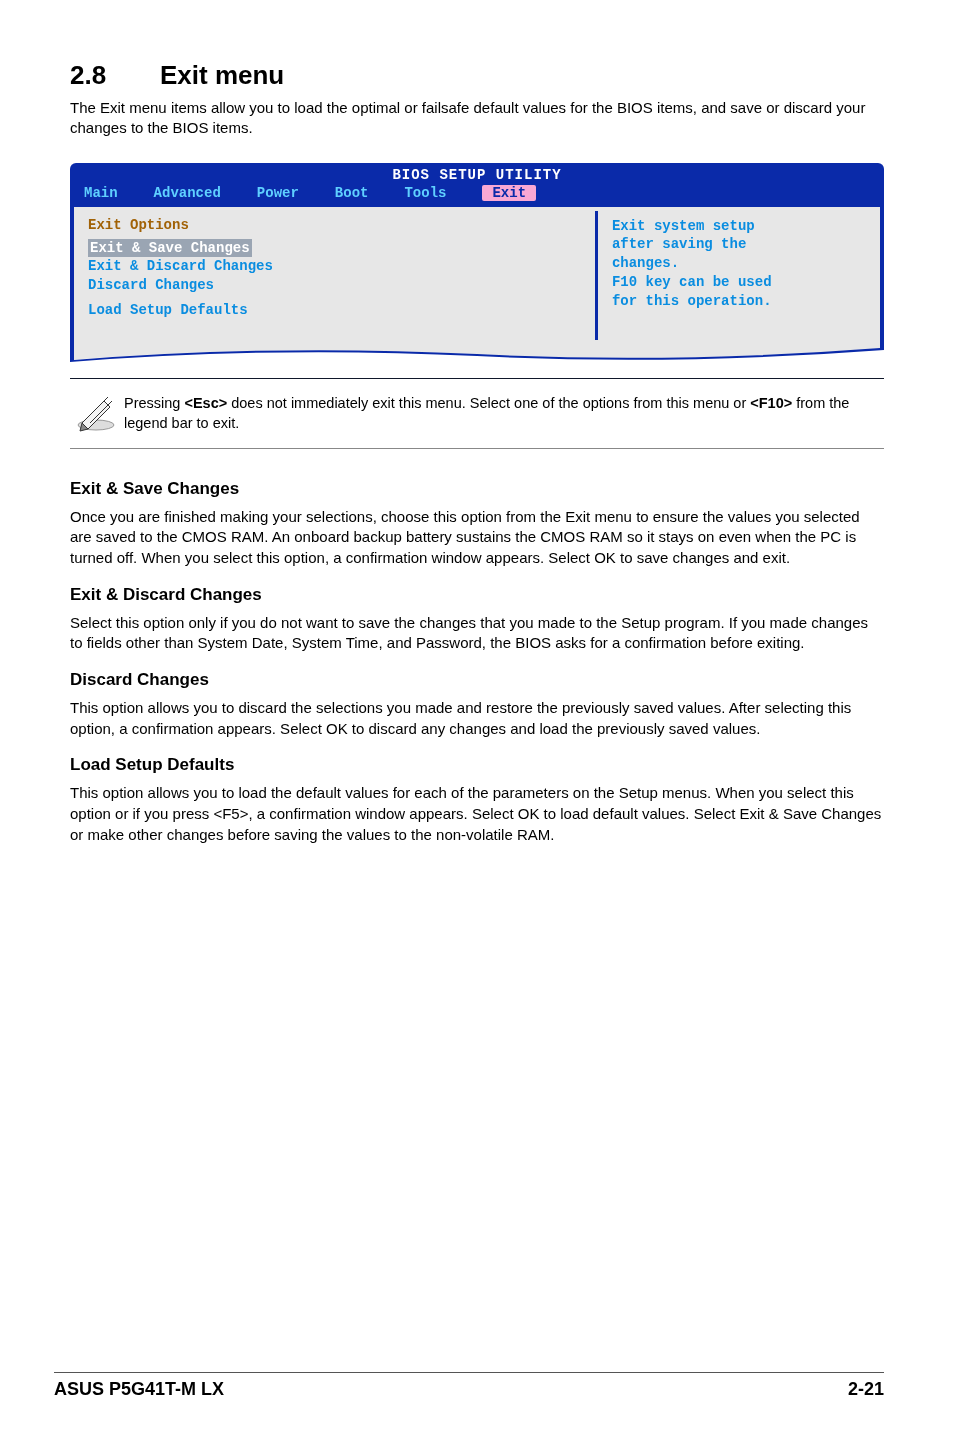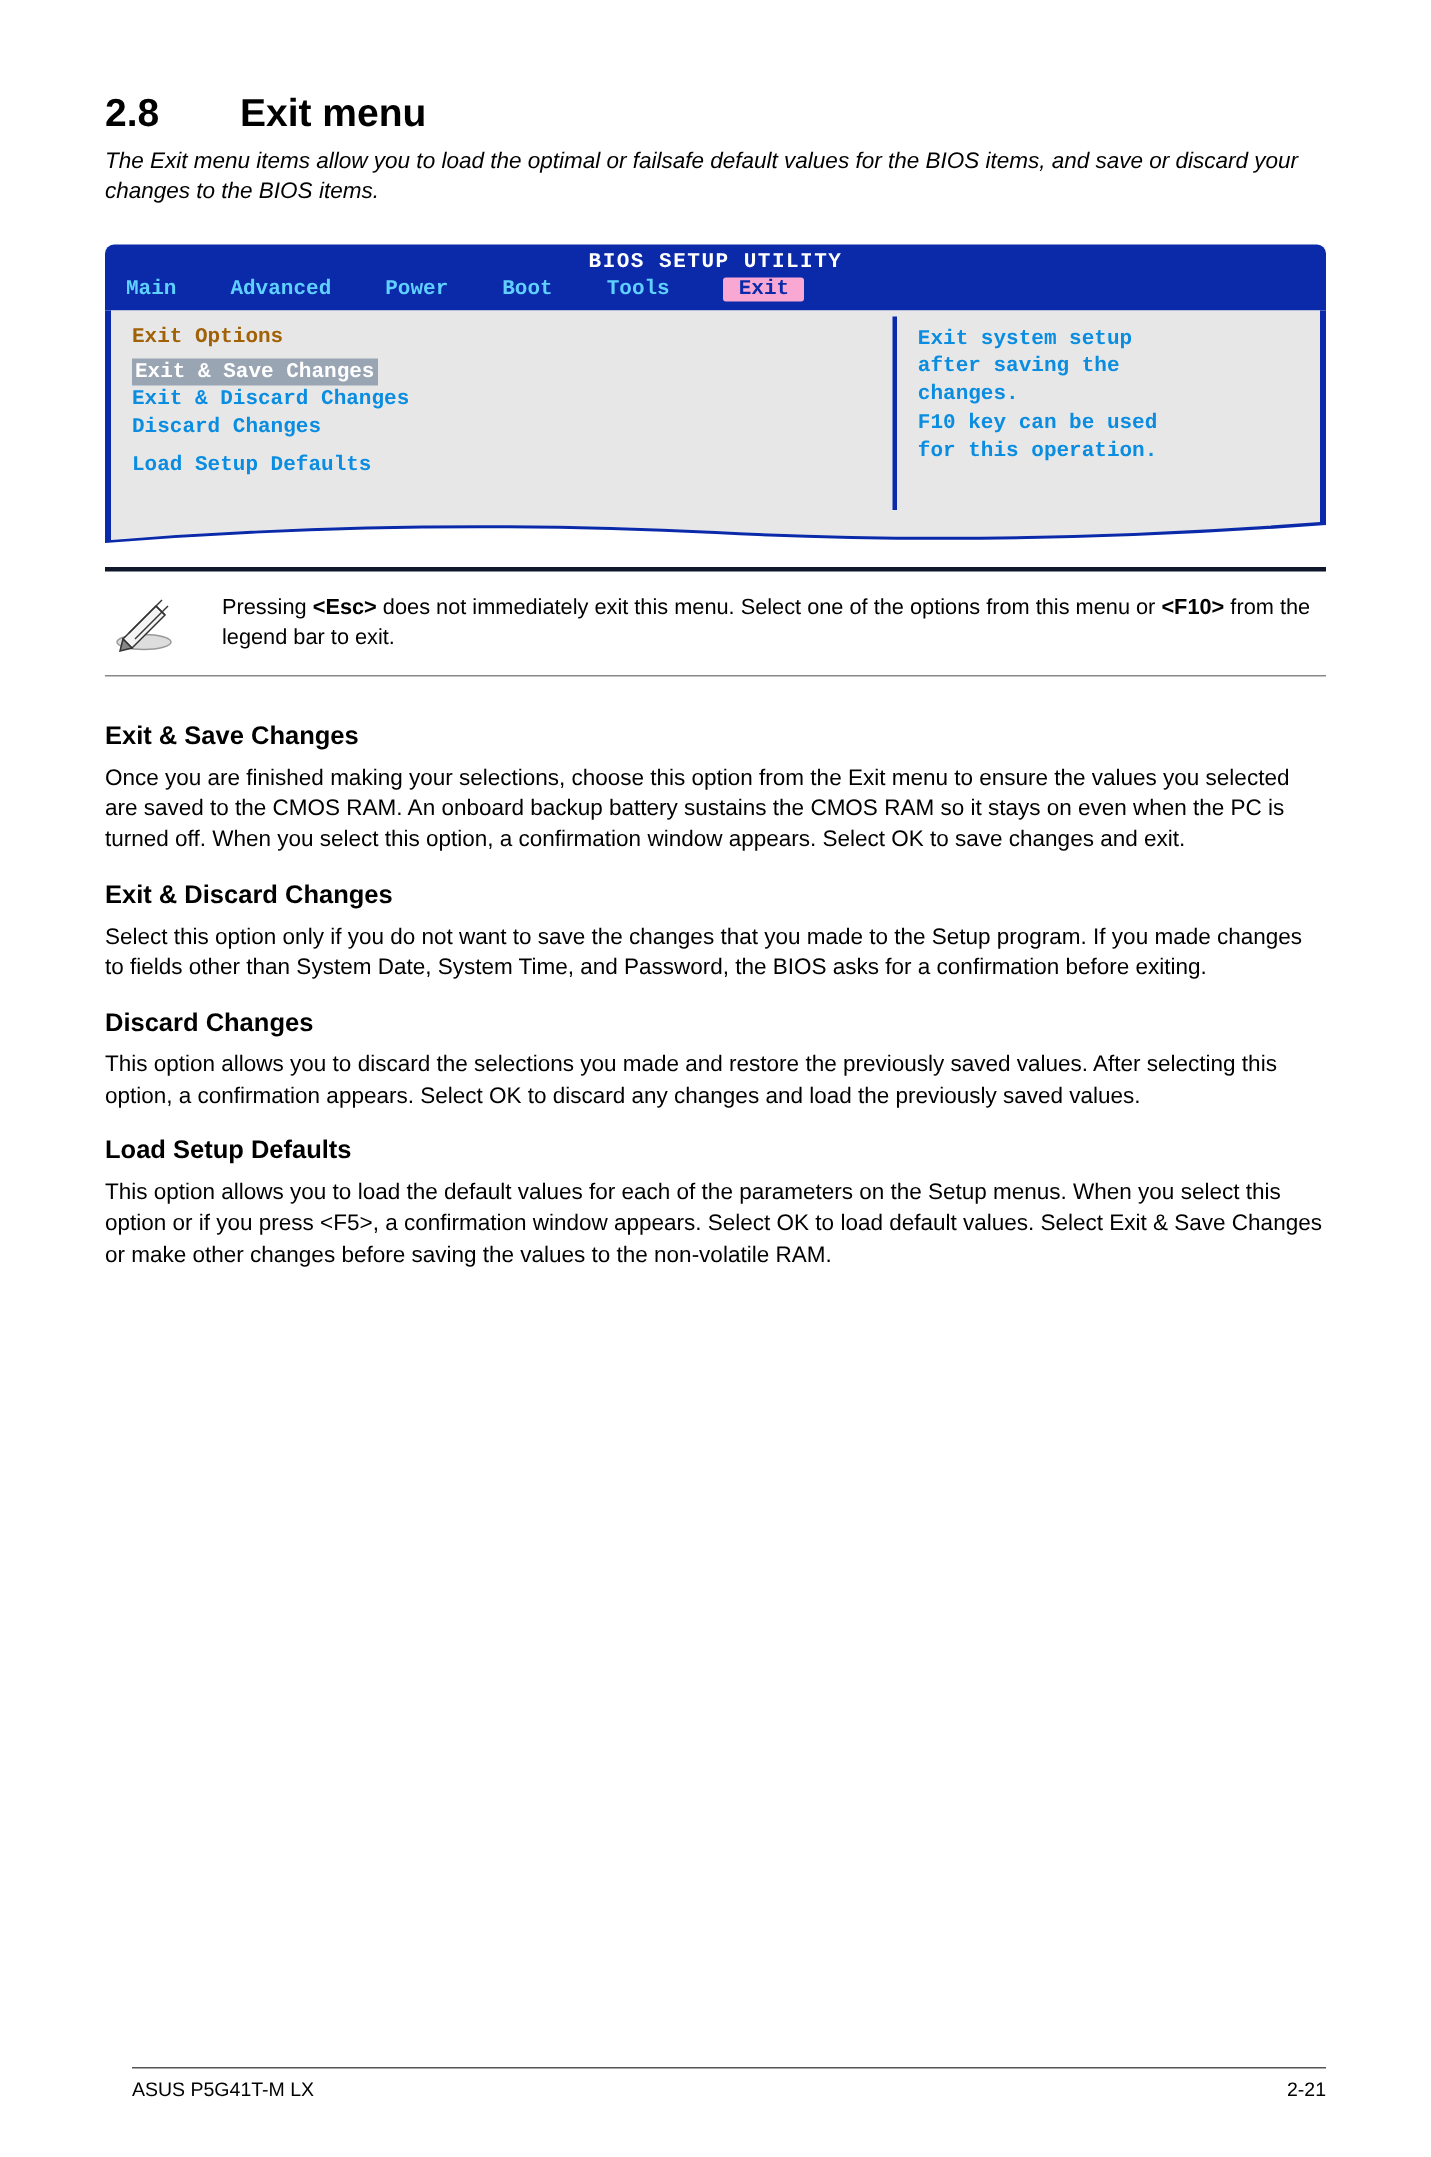--- a/index.html
+++ b/index.html
@@ -18,21 +18,20 @@
   .heading {
     font-size: 26px;
     font-weight: bold;
     margin-bottom: 7px;
   }
   .heading .num { display: inline-block; width: 90px; }
   .intro {
     font-size: 15px;
     line-height: 1.35;
     margin-bottom: 24px;
-    font-style: italic;
   }
   
   .bios {
     width: 100%;
     font-family: "Courier New", monospace;
     font-size: 14px;
     border-radius: 4px;
     overflow: visible;
     margin-bottom: 14px;
   }
@@ -111,23 +110,23 @@
   }
   .bios-bottom-curve svg { display: block; width: 100%; height: 100%; }
   .bios-frame {
     border: 4px solid #0a2aa9;
     border-top: none;
     border-bottom: none;
   }
   
   .note-row {
     display: flex;
-    align-items: flex-end;
-    gap: 28px;
-    border-top: 3px solid #0f172a;
+    align-items: center;
+    gap: 4px;
+    border-top: 1px solid #0f172a;
     border-bottom: 1px solid #888;
     padding: 14px 2px;
     margin: 10px 0 30px 0;
   }
   .note-icon {
     width: 48px;
     flex-shrink: 0;
     display: flex;
     justify-content: center;
     align-items: flex-start;
@@ -144,27 +143,28 @@
   }
   .section-p {
     font-size: 15px;
     line-height: 1.38;
     margin-bottom: 16px;
   }
   
   .footer {
     position: absolute;
     bottom: 38px;
-    left: 88px;
+    left: 54px;
     right: 70px;
     border-top: 1px solid #555;
     padding-top: 6px;
-    font-size: 13px;
+    font-size: 18px;
     display: flex;
     justify-content: space-between;
+    font-weight: bold;
   }
 </style>
 </head>
 <body>
 
 <div class="page">
 
   <div class="heading">
     <span class="num">2.8</span><span>Exit menu</span>
   </div>

